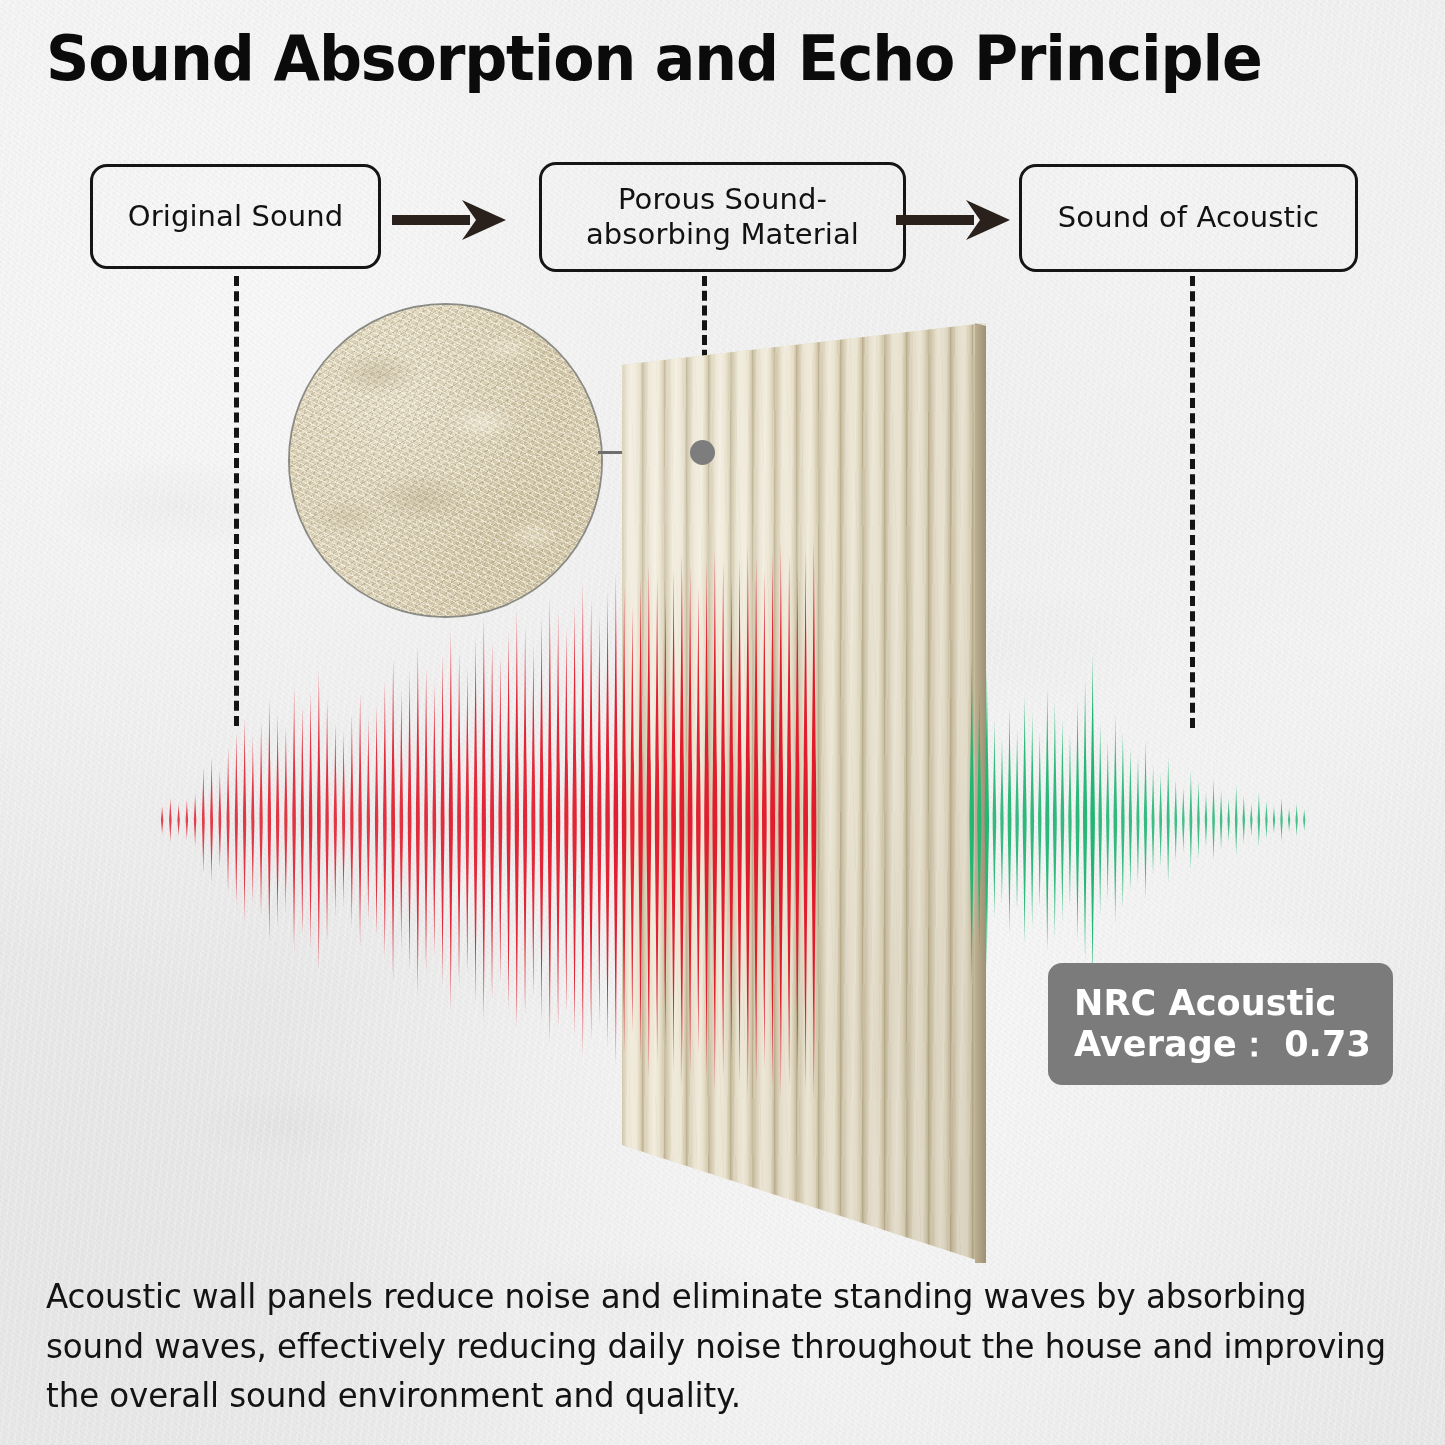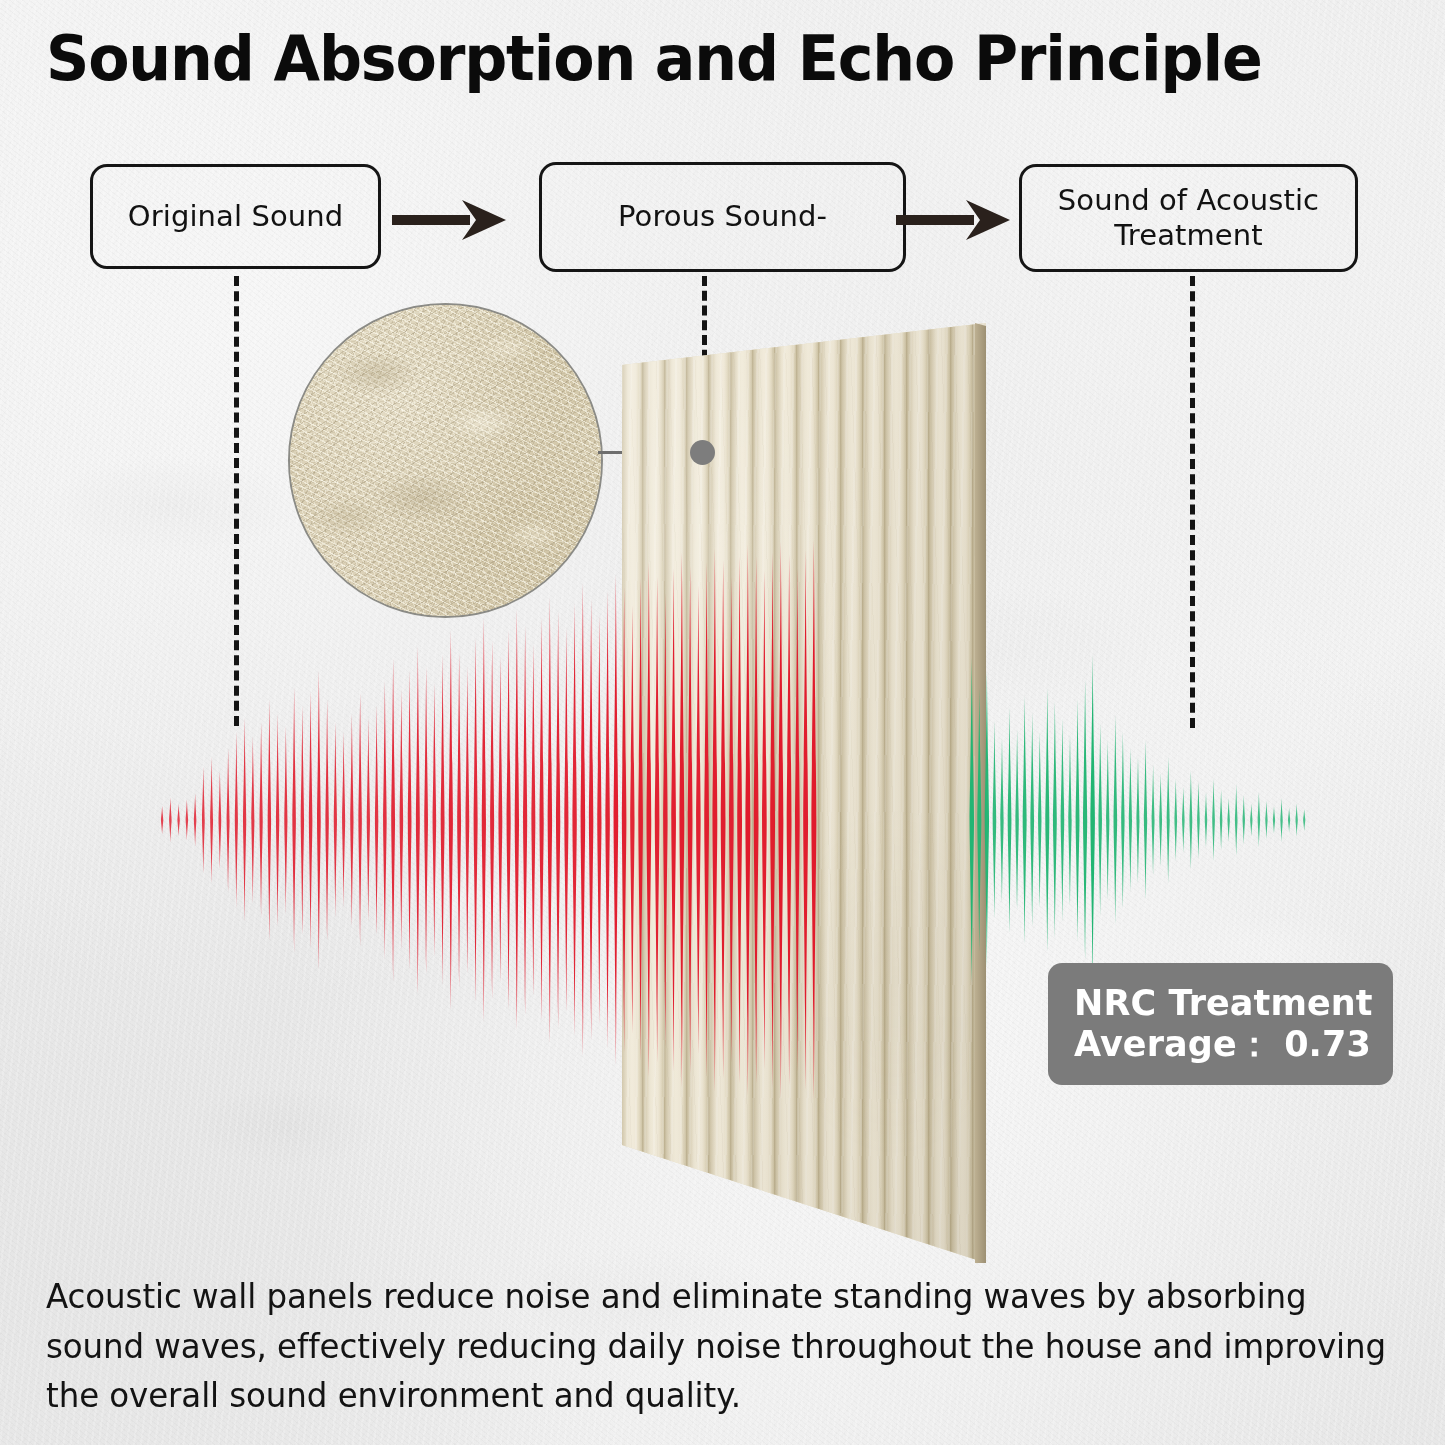--- a/index.html
+++ b/index.html
@@ -206,27 +206,27 @@
 
   <div class="title">Sound Absorption and Echo Principle</div>
 
   <div class="flowbox" id="box-original">
     <span>Original Sound</span>
   </div>
 
   <div class="flowbox" id="box-porous">
     <div>
       <div>Porous Sound-</div>
+      <div>absorbing Material</div>
     </div>
   </div>
 
   <div class="flowbox" id="box-treated">
     <div>
       <div>Sound of Acoustic</div>
-      <div>Treatment</div>
     </div>
   </div>
 
   <div class="arrow" id="arrow-1">
     <svg width="118" height="44" viewBox="0 0 118 44">
       <rect x="0" y="17" width="78" height="10" fill="#2a211c"></rect>
       <path d="M70 2 L114 22 L70 42 L84 22 Z" fill="#2a211c"></path>
     </svg>
   </div>
   <div class="arrow" id="arrow-2">
@@ -386,21 +386,21 @@
         <path d="M313.55555555555554 143 C313.9707333333333 155.1,314.74177777777777 162.36,314.74177777777777 165 C314.74177777777777 167.64,313.9707333333333 174.9,313.55555555555554 187 C313.14037777777776 174.9,312.3693333333333 167.64,312.3693333333333 165 C312.3693333333333 162.36,313.14037777777776 155.1,313.55555555555554 143 Z" fill="#22b573" opacity="0.83"></path>
         <path d="M321.1111111111111 152.625 C321.5008361111111 159.43125,322.2246111111111 163.515,322.2246111111111 165 C322.2246111111111 166.485,321.5008361111111 170.56875,321.1111111111111 177.375 C320.7213861111111 170.56875,319.9976111111111 166.485,319.9976111111111 165 C319.9976111111111 163.515,320.7213861111111 159.43125,321.1111111111111 152.625 Z" fill="#22b573" opacity="0.82"></path>
         <path d="M328.6666666666667 148.5 C329.06730000000005 157.575,329.8113333333334 163.02,329.8113333333334 165 C329.8113333333334 166.98,329.06730000000005 172.425,328.6666666666667 181.5 C328.2660333333333 172.425,327.522 166.98,327.522 165 C327.522 163.02,328.2660333333333 157.575,328.6666666666667 148.5 Z" fill="#22b573" opacity="0.82"></path>
         <path d="M336.22222222222223 154 C336.6083111111111 160.05,337.32533333333333 163.68,337.32533333333333 165 C337.32533333333333 166.32,336.6083111111111 169.95,336.22222222222223 176 C335.83613333333335 169.95,335.1191111111111 166.32,335.1191111111111 165 C335.1191111111111 163.68,335.83613333333335 160.05,336.22222222222223 154 Z" fill="#22b573" opacity="0.81"></path>
       </svg>
   </div>
 
   <div id="leader-dot"></div>
 
   <div id="nrc-badge">
-    <div class="nrc-line">NRC Treatment</div>
+    <div class="nrc-line">NRC Acoustic</div>
     <div class="nrc-line">Average： 0.73</div>
   </div>
 
   <div id="caption">
     <span class="capline">Acoustic wall panels reduce noise and eliminate standing waves by absorbing</span>
     <span class="capline">sound waves, effectively reducing daily noise throughout the house and improving</span>
     <span class="capline">the overall sound environment and quality.</span>
   </div>
 
 </div>

